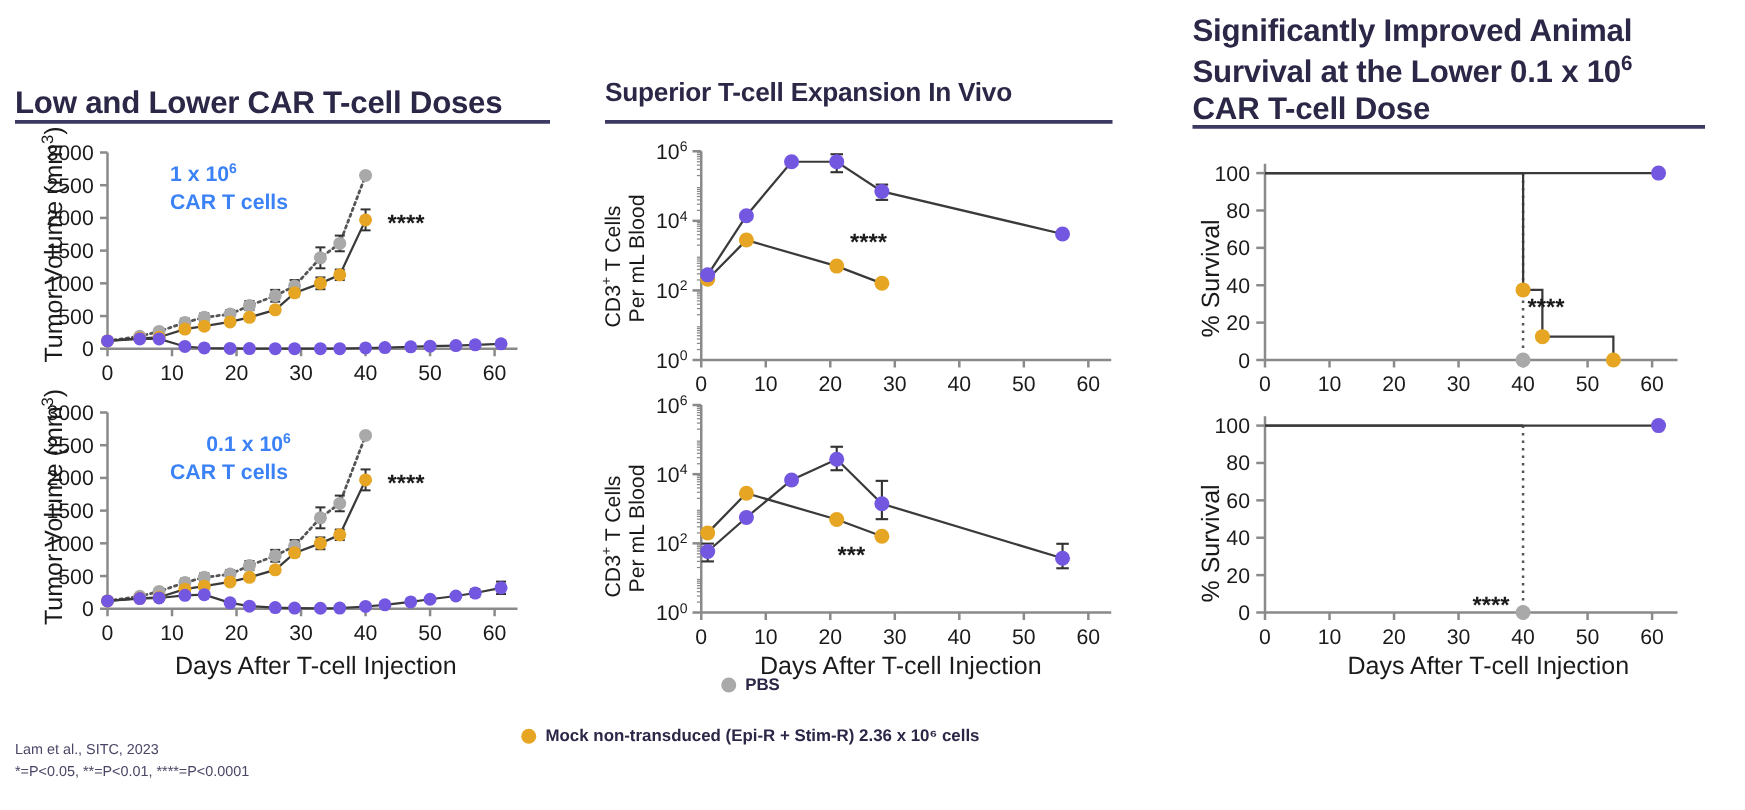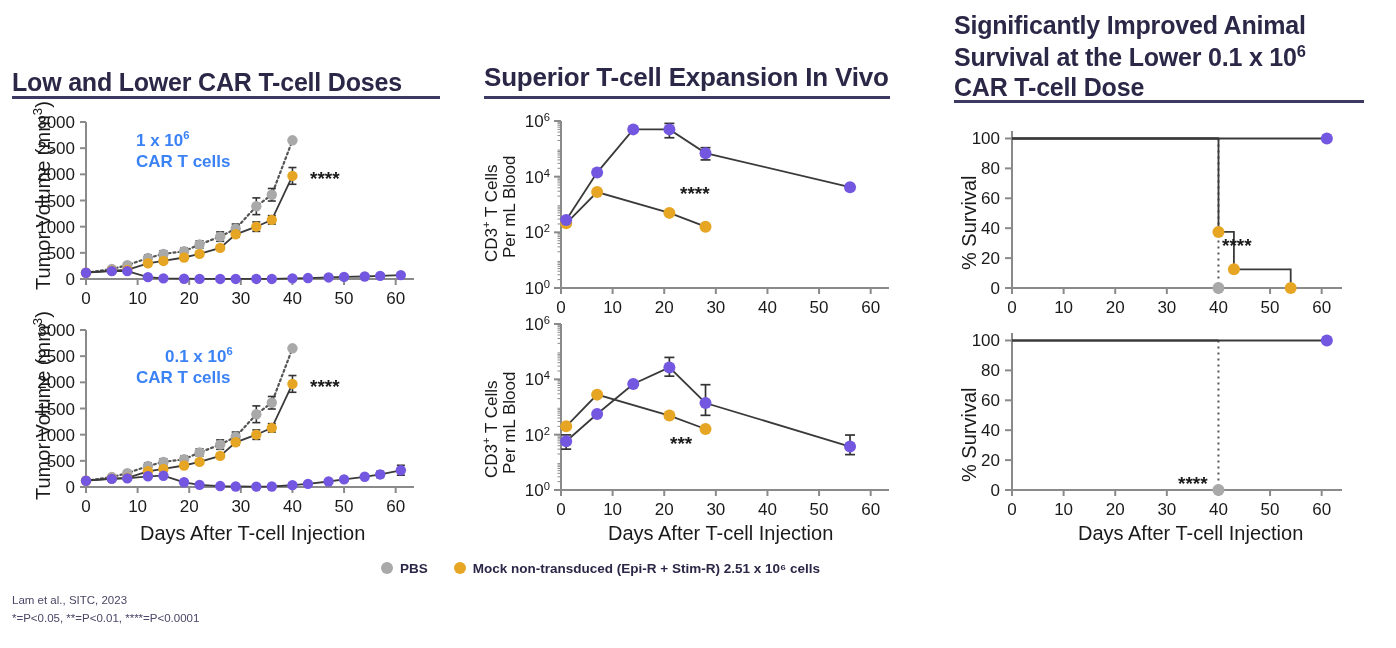--- a/index.html
+++ b/index.html
@@ -17,42 +17,42 @@
   #panel-right{left:940px;width:456px;}
 
   .panel-title{
     position:absolute;
     font-weight:bold;
     color:#2b2747;
     letter-spacing:-0.2px;
     line-height:1.22;
   }
   #title-left{left:12px;top:36px;width:440px;font-size:25px;}
-  #title-mid{left:14px;top:62px;width:440px;font-size:26px;}
+  #title-mid{left:14px;top:62px;width:440px;font-size:21px;}
   #title-right{left:14px;top:10px;width:430px;font-size:25px;}
 
   .title-rule{
     position:absolute;height:3px;background:#3c3a63;
   }
   #rule-left{left:12px;top:96px;width:428px;}
   #rule-mid{left:484px;top:96px;width:406px;}
   #rule-right{left:954px;top:100px;width:410px;}
   .axtitle{
     position:absolute;font-size:20px;color:#1a1a1a;white-space:nowrap;
   }
   .axtitle.rot{transform-origin:0 0;transform:rotate(-90deg);}
   .inlabel{
     position:absolute;font-weight:bold;font-size:17px;color:#3b82f6;white-space:nowrap;
   }
   svg{position:absolute;left:0;top:0;overflow:visible;}
 
   
   #legend{
     position:absolute;left:0;top:556px;width:1201px;height:24px;
-    display:flex;justify-content:center;align-items:center;gap:26px;
+    display:flex;justify-content:center;align-items:center;gap:26px;flex-direction:column;
   }
   .leg-item{display:flex;align-items:center;gap:7px;}
   .leg-dot{width:12px;height:12px;border-radius:50%;display:inline-block;}
   .leg-text{font-size:13.5px;color:#2b2747;font-weight:bold;white-space:nowrap;}
 
   #footnotes{
     position:absolute;left:12px;top:592px;width:1370px;
     font-size:11.5px;color:#4a4766;line-height:1.55;
   }
   .fn-line{white-space:nowrap;}
@@ -660,20 +660,20 @@
 <div class="inlabel" style="left:136px;top:345px;margin-left:29px;">0.1 x 10<sup>6</sup></div>
 <div class="inlabel" style="left:136px;top:368px;">CAR T cells</div>
 
 <div id="legend">
   <div class="leg-item">
     <span class="leg-dot" style="background:#a9a9a9"></span>
     <span class="leg-text">PBS</span>
   </div>
   <div class="leg-item">
     <span class="leg-dot" style="background:#e6a623"></span>
-    <span class="leg-text">Mock non-transduced (Epi-R + Stim-R) 2.51 x 10⁶ cells</span>
+    <span class="leg-text">Mock non-transduced (Epi-R + Stim-R) 2.36 x 10⁶ cells</span>
   </div>
 </div>
 
 <div id="footnotes">
   <div class="fn-line">Lam et al., SITC, 2023</div>
   <div class="fn-line">*=P&lt;0.05, **=P&lt;0.01, ****=P&lt;0.0001</div>
 </div>
 
 </body></html>

